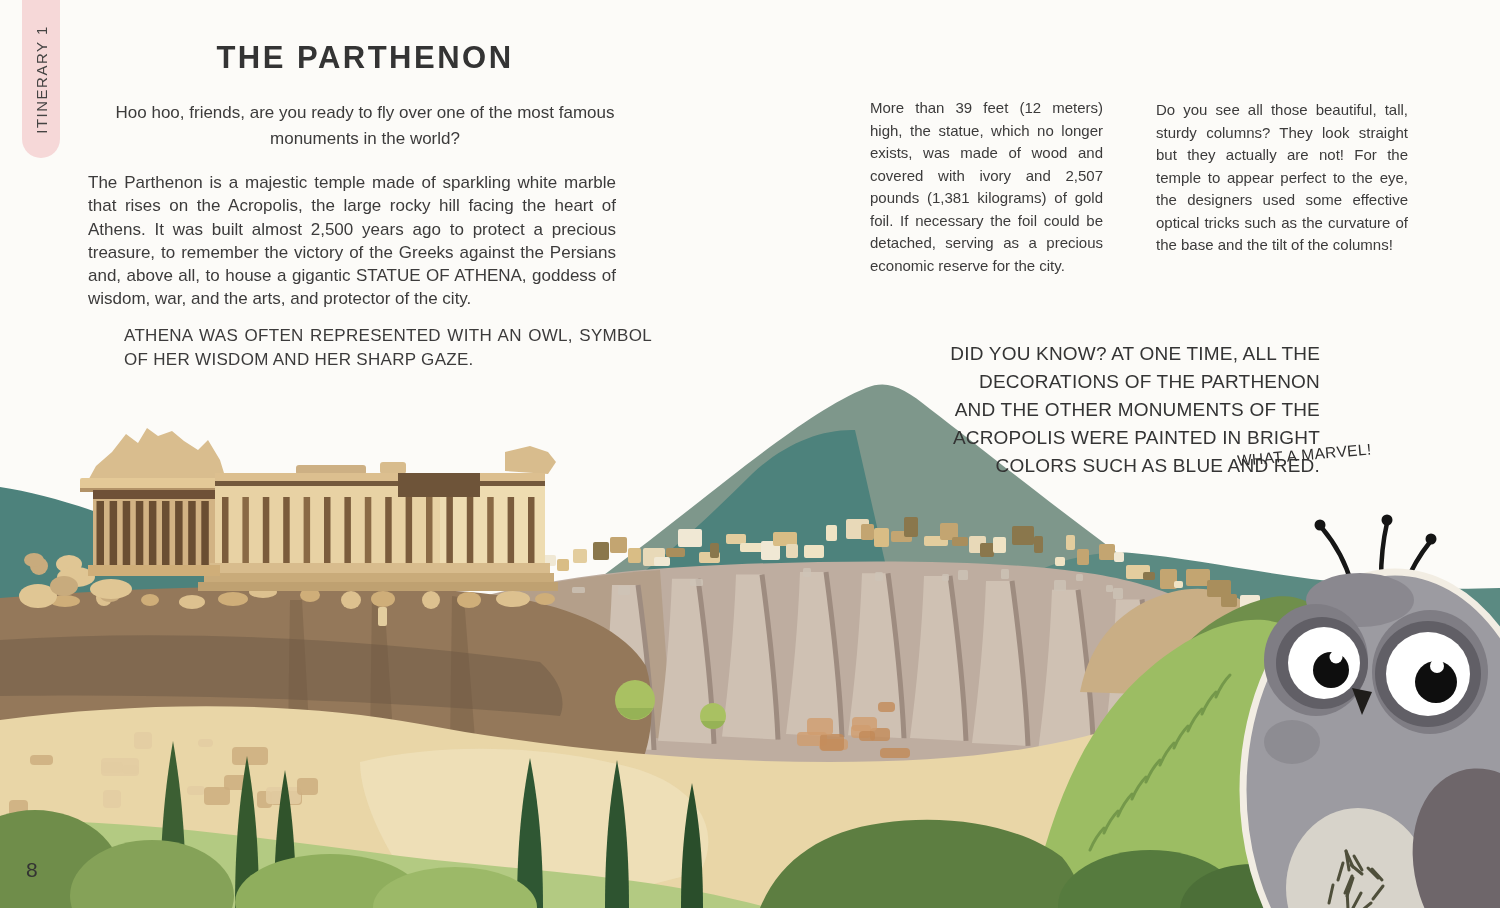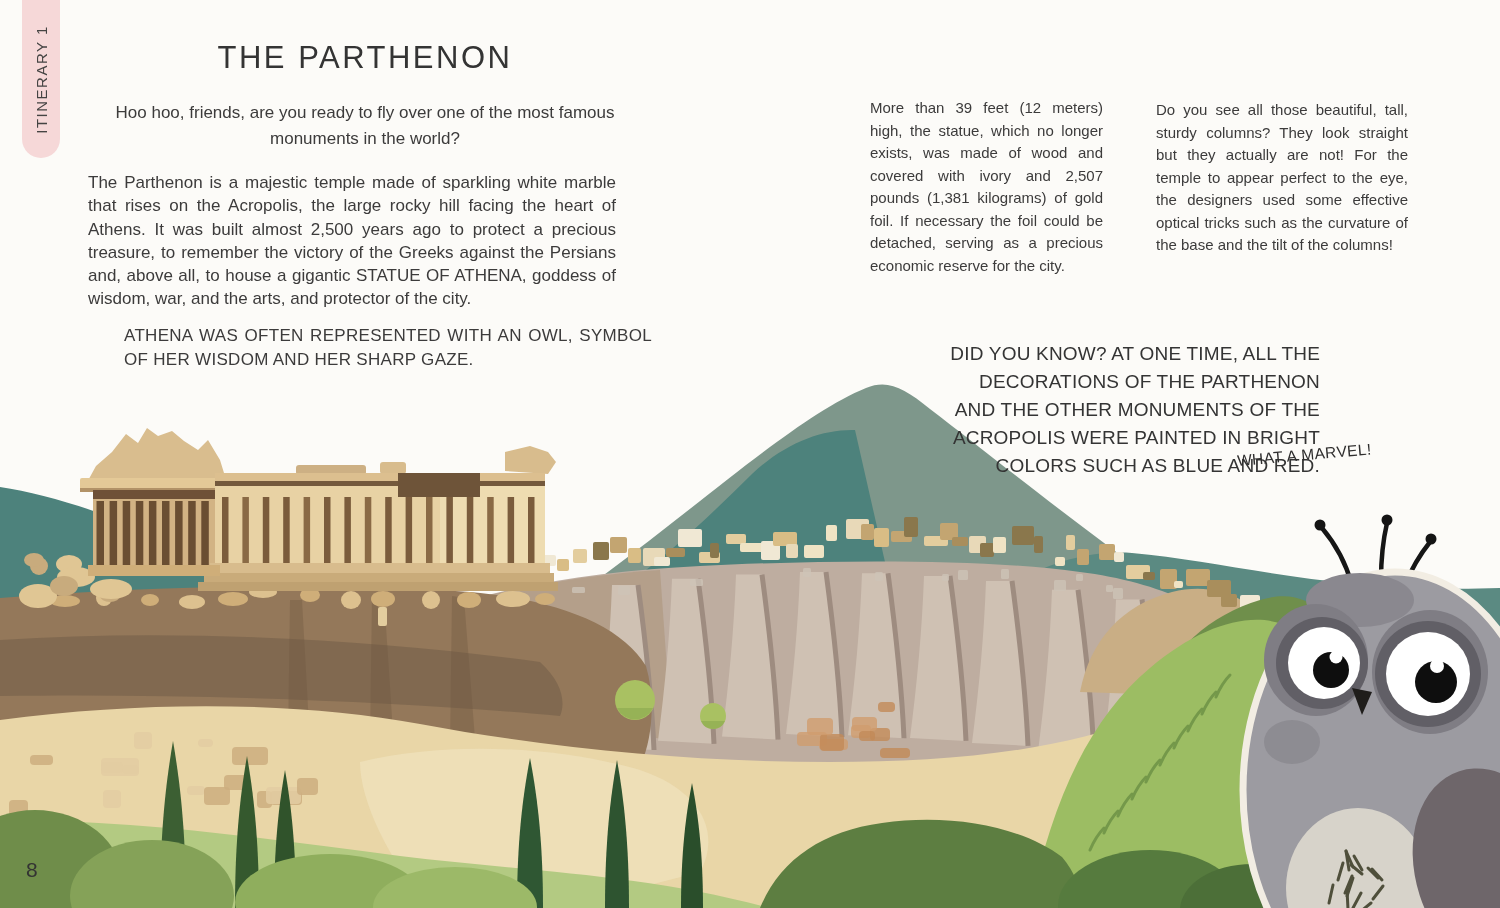--- a/index.html
+++ b/index.html
@@ -16,21 +16,21 @@
     background:var(--tab_pink,#f6d8d8);
     border-radius:0 0 19px 19px;
     display:flex;align-items:center;justify-content:center;
   }
   .tab span{
     transform:rotate(-90deg);white-space:nowrap;
     font-size:15px;letter-spacing:1.5px;color:#454443;font-weight:500;
   }
   .title{
     left:95px;top:40px;width:540px;text-align:center;
-    font-size:31px;font-weight:400;letter-spacing:2.5px;color:#343434;
+    font-size:31px;font-weight:700;letter-spacing:2.5px;color:#343434;
   }
   .intro{
     left:95px;top:100px;width:540px;text-align:center;
     font-size:17px;line-height:1.5;
   }
   .para{
     left:88px;top:171px;width:528px;text-align:justify;
     font-size:17px;line-height:1.37;
   }
   .para2{

